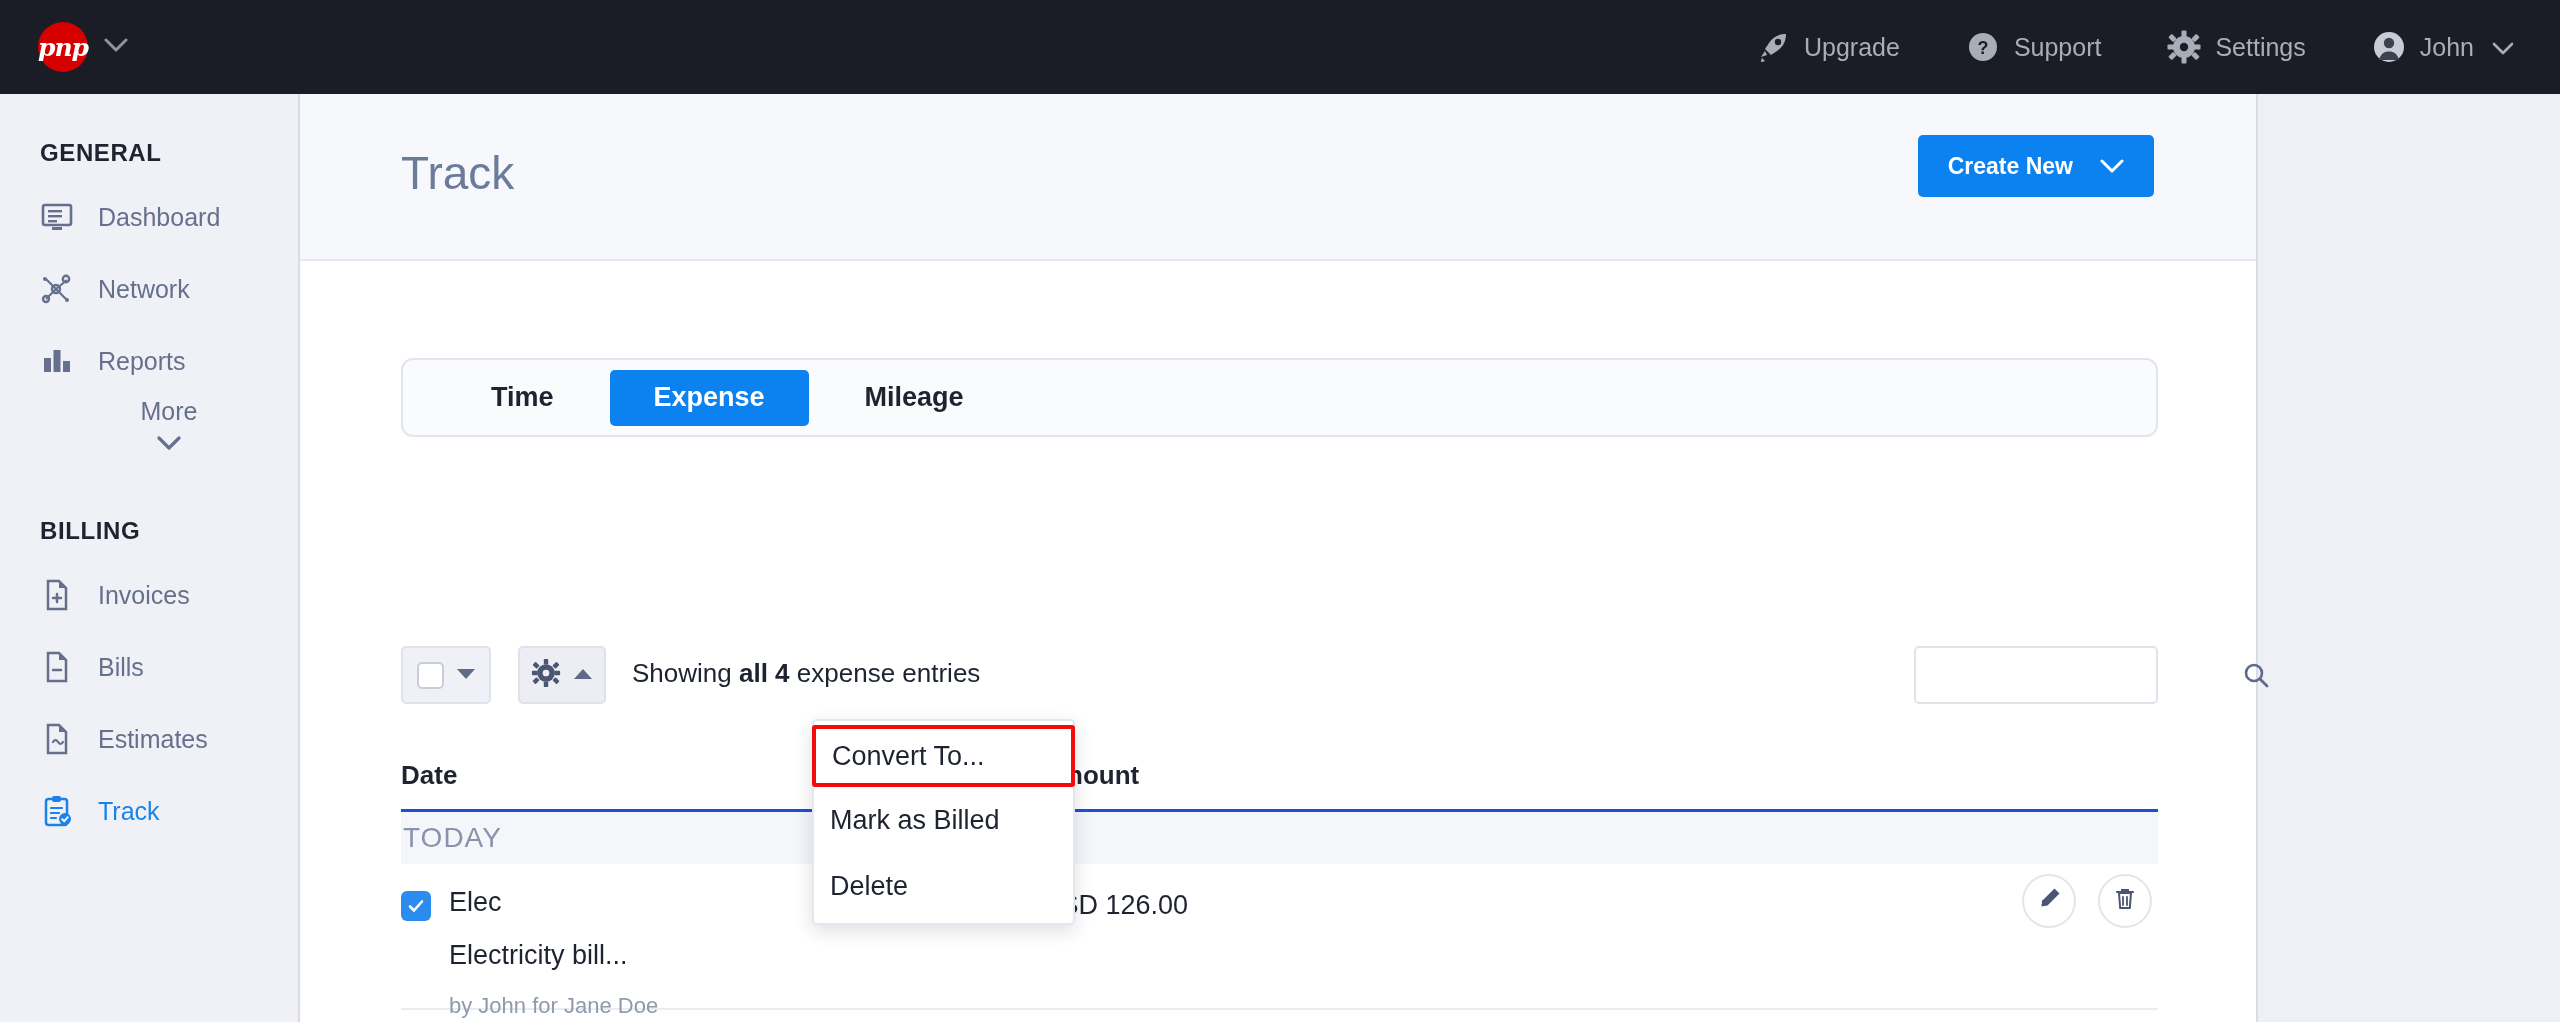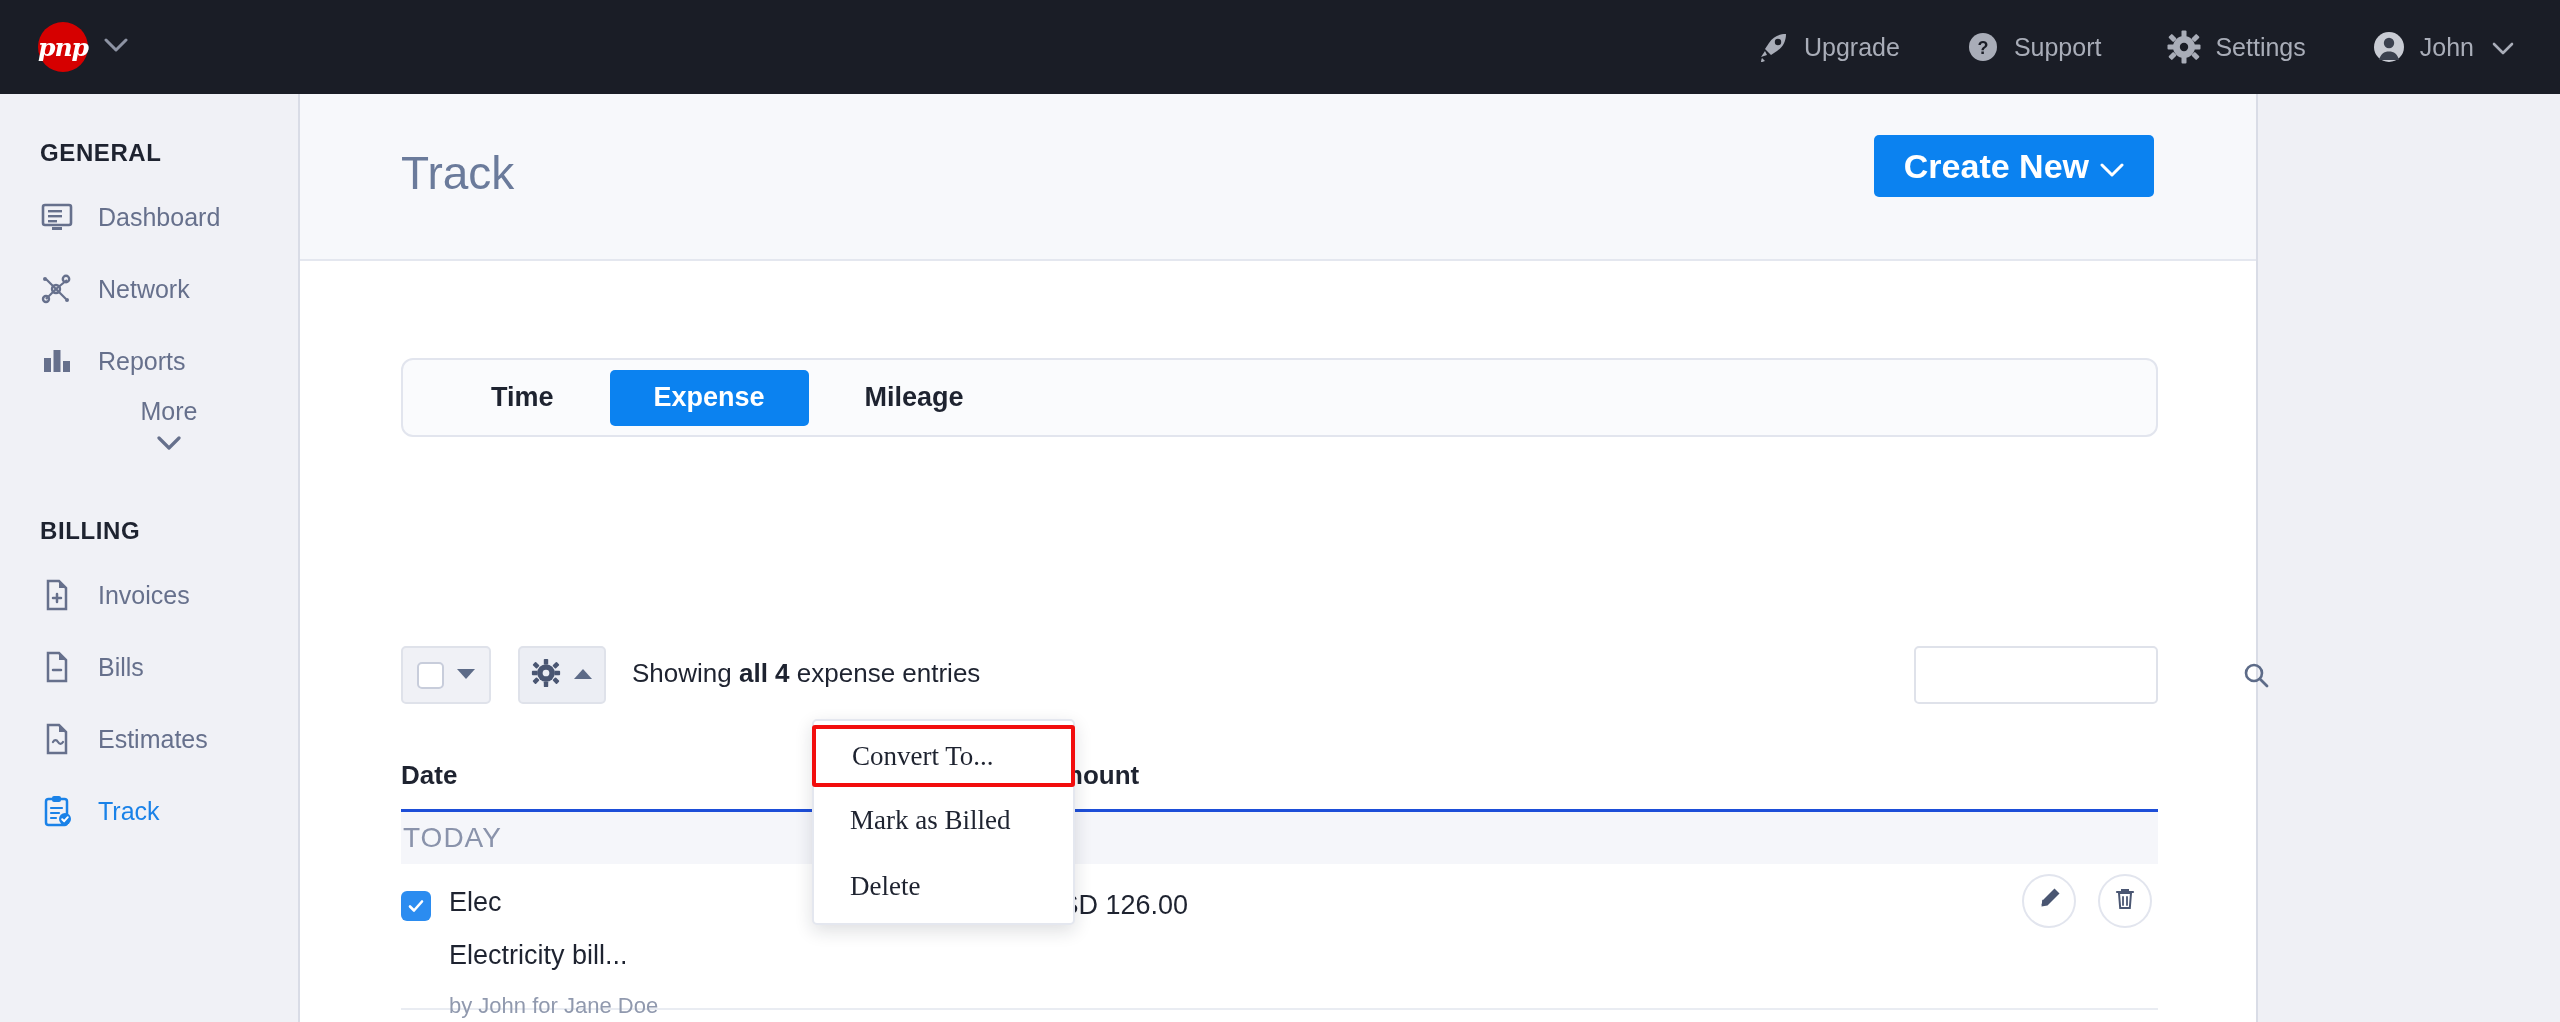--- a/index.html
+++ b/index.html
@@ -79,24 +79,24 @@
     background: #f7f8fb;
     border-bottom: 2px solid #e4e7ef;
   }
   .page-title {
     position: absolute; left: 101px; top: 52px;
     font-size: 46px; color: #6b7b9b; font-weight: normal;
   }
   .create-btn {
     position: absolute; right: 102px; top: 41px;
     background: #0b82f0; color: #fff;
-    font-size: 34px; font-weight: bold;
+    font-size: 23px; font-weight: bold;
     padding: 0 30px; height: 62px;
     border: none; border-radius: 5px;
-    display: flex; align-items: center; gap: 11px;
+    display: flex; align-items: center; gap: 27px;
     cursor: pointer;
   }
 
   
   .tabs-wrap {
     position: absolute; left: 101px; top: 264px;
     width: 1757px; height: 79px;
     border: 2px solid #e2e5ee; border-radius: 12px;
     background: #fafbfd;
     display: flex; align-items: center;
@@ -208,24 +208,23 @@
     width: 263px;
     background: #fff;
     border: 2px solid #e4e7ef;
     border-radius: 5px;
     box-shadow: 0 6px 18px rgba(20,25,40,.14);
     z-index: 40;
     padding: 4px 0;
   }
   .menu-item {
     height: 66px; display: flex; align-items: center;
-    padding-left: 36px;
+    padding-left: 16px;
     font-size: 27px; color: #1e2330;
     cursor: pointer;
-    font-family: Liberation Serif, serif;
   }
   .menu-item.highlight {
     border: 4px solid #f20d0d;
     border-radius: 3px;
     height: 62px;
     margin: 0 -2px;
   }
 </style>
 </head>
 <body>

